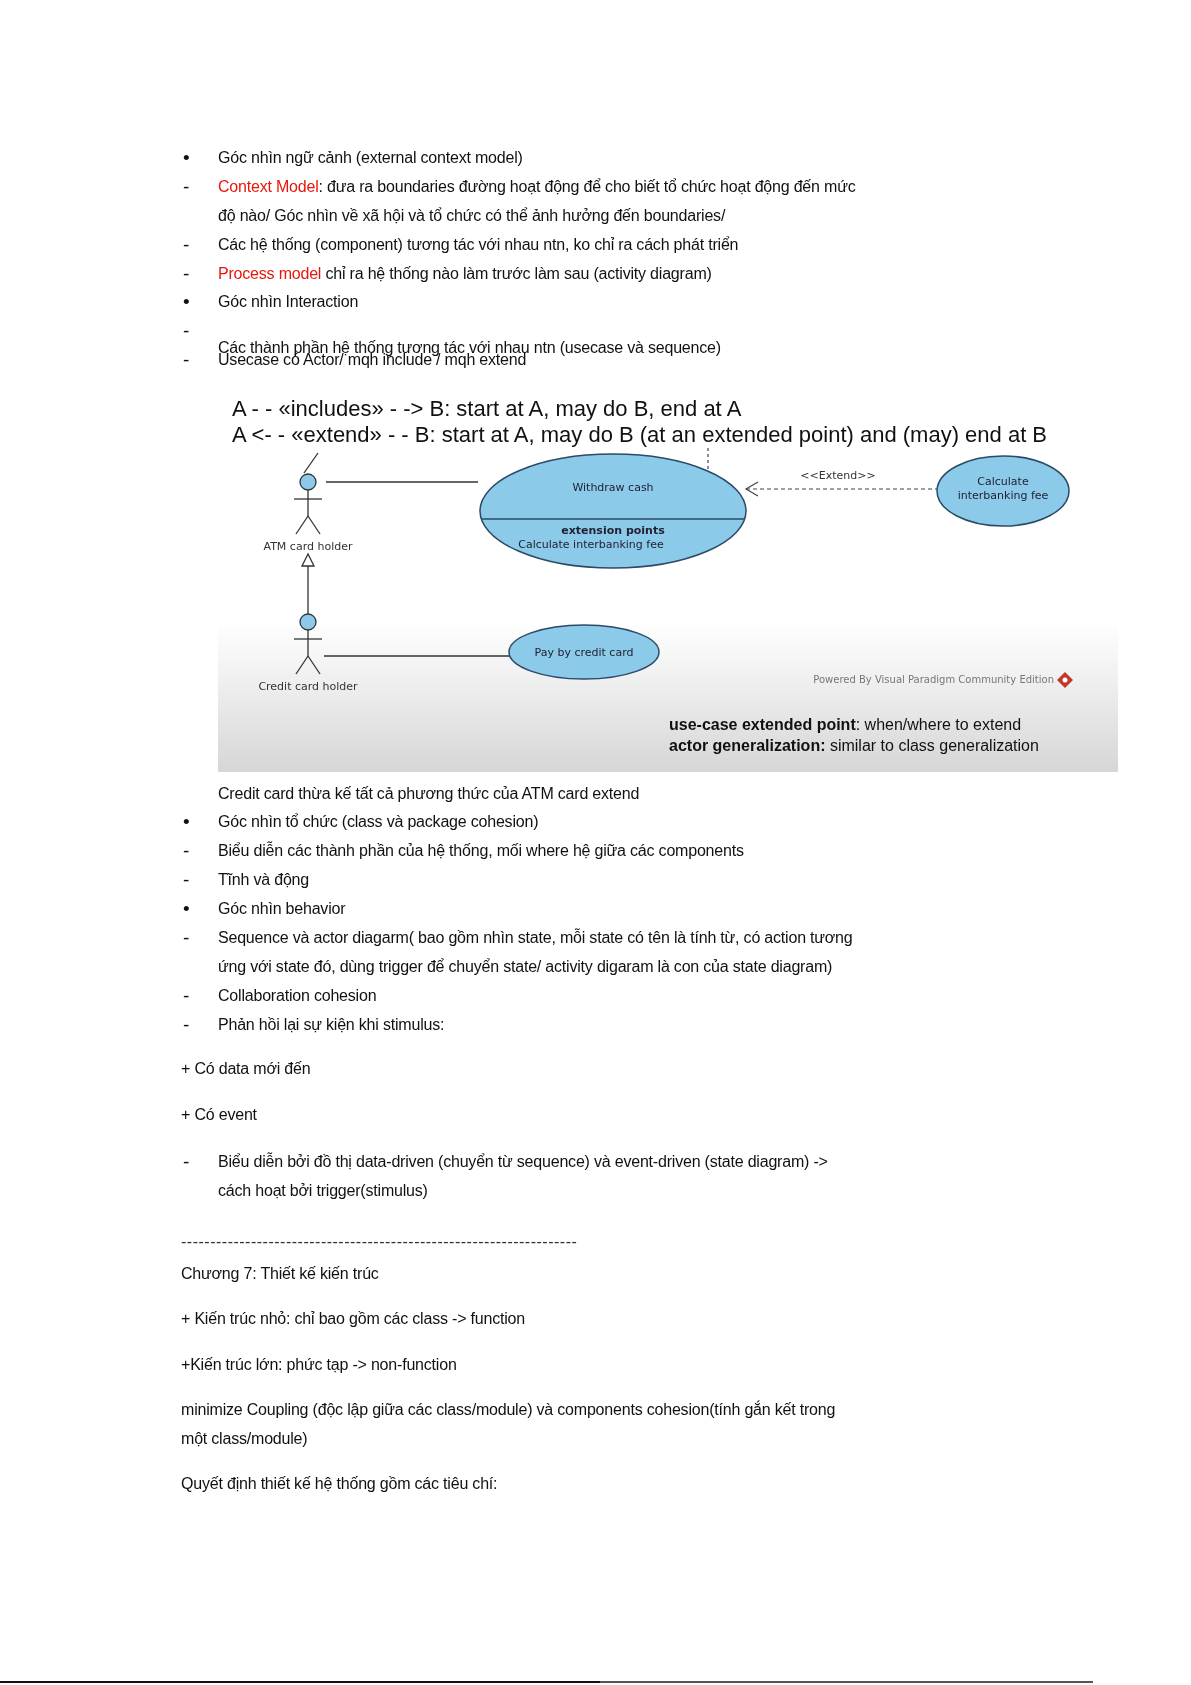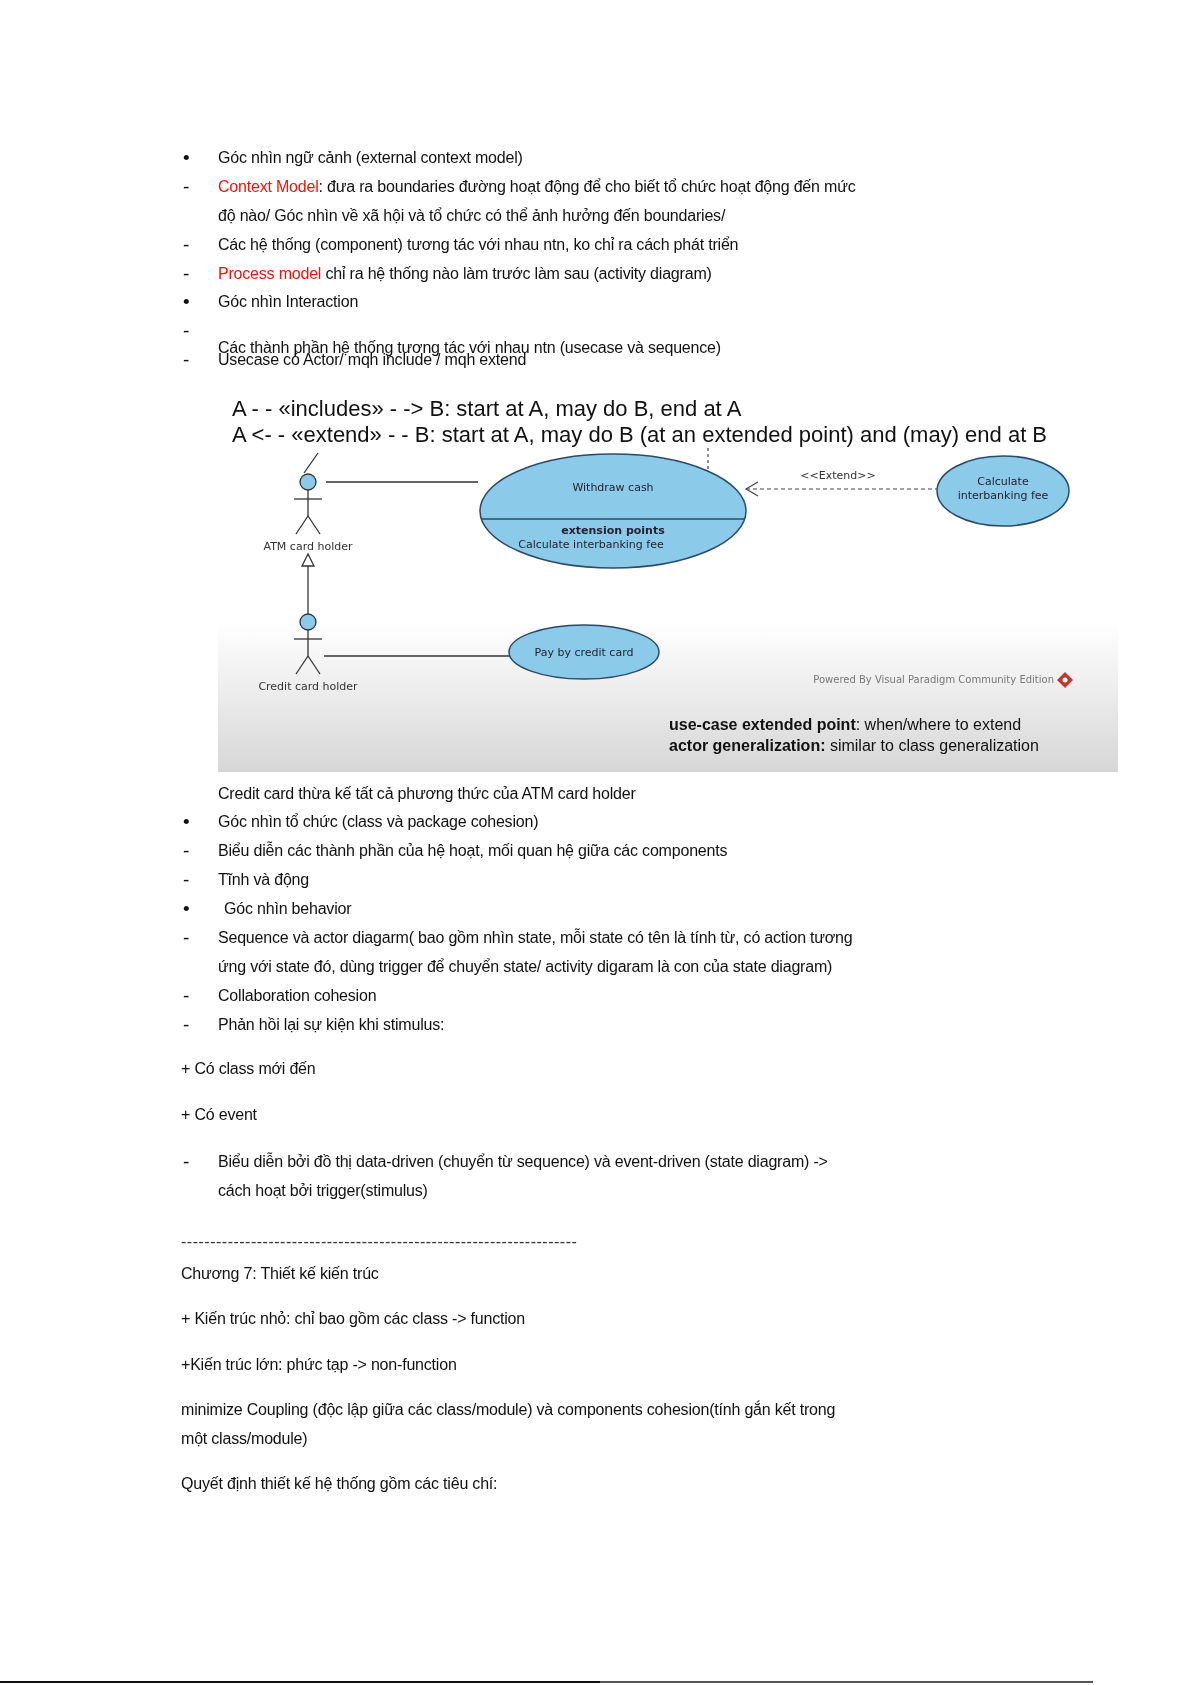--- a/index.html
+++ b/index.html
@@ -100,45 +100,45 @@
     <g>
       <polygon points="847,294 855,302 847,310 839,302" fill="#c0392b"></polygon>
       <circle cx="847" cy="302" r="2.5" fill="#fff"></circle>
     </g>
 
     <text x="451" y="352" font-family="Liberation Sans, sans-serif" font-size="16" fill="#111"><tspan font-weight="bold">use-case extended point</tspan><tspan>: when/where to extend</tspan></text>
     <text x="451" y="373" font-family="Liberation Sans, sans-serif" font-size="16" fill="#111"><tspan font-weight="bold">actor generalization:</tspan><tspan> similar to class generalization</tspan></text>
   </svg>
 </div>
 
-<span class="line" style="left:218px;top:782px">Credit card thừa kế tất cả phương thức của ATM card holder</span>
+<span class="line" style="left:218px;top:782px">Credit card thừa kế tất cả phương thức của ATM card extend</span>
 
 <span class="marker" style="left:183px;top:810px">•</span>
 <span class="line" style="left:218px;top:810px">Góc nhìn tổ chức (class và package cohesion)</span>
 
 <span class="marker" style="left:183px;top:839px">-</span>
-<span class="line" style="left:218px;top:839px">Biểu diễn các thành phần của hệ hoạt, mối quan hệ giữa các components</span>
+<span class="line" style="left:218px;top:839px">Biểu diễn các thành phần của hệ thống, mối where hệ giữa các components</span>
 
 <span class="marker" style="left:183px;top:868px">-</span>
 <span class="line" style="left:218px;top:868px">Tĩnh và động</span>
 
 <span class="marker" style="left:183px;top:897px">•</span>
-<span class="line" style="left:224px;top:897px">Góc nhìn behavior</span>
+<span class="line" style="left:218px;top:897px">Góc nhìn behavior</span>
 
 <span class="marker" style="left:183px;top:926px">-</span>
 <span class="line" style="left:218px;top:926px">Sequence và actor diagarm( bao gồm nhìn state, mỗi state có tên là tính từ, có action tương</span>
 <span class="line" style="left:218px;top:955px">ứng với state đó, dùng trigger để chuyển state/ activity digaram là con của state diagram)</span>
 
 <span class="marker" style="left:183px;top:984px">-</span>
 <span class="line" style="left:218px;top:984px">Collaboration cohesion</span>
 
 <span class="marker" style="left:183px;top:1013px">-</span>
 <span class="line" style="left:218px;top:1013px">Phản hồi lại sự kiện khi stimulus:</span>
 
-<span class="line" style="left:181px;top:1057px">+ Có class mới đến</span>
+<span class="line" style="left:181px;top:1057px">+ Có data mới đến</span>
 <span class="line" style="left:181px;top:1103px">+ Có event</span>
 
 <span class="marker" style="left:183px;top:1150px">-</span>
 <span class="line" style="left:218px;top:1150px">Biểu diễn bởi đồ thị data-driven (chuyển từ sequence) và event-driven (state diagram) -&gt;</span>
 <span class="line" style="left:218px;top:1179px">cách hoạt bởi trigger(stimulus)</span>
 
 <span class="hr-line">--------------------------------------------------------------------</span>
 
 <span class="line" style="left:181px;top:1262px">Chương 7: Thiết kế kiến trúc</span>
 <span class="line" style="left:181px;top:1307px">+ Kiến trúc nhỏ: chỉ bao gồm các class -&gt; function</span>

